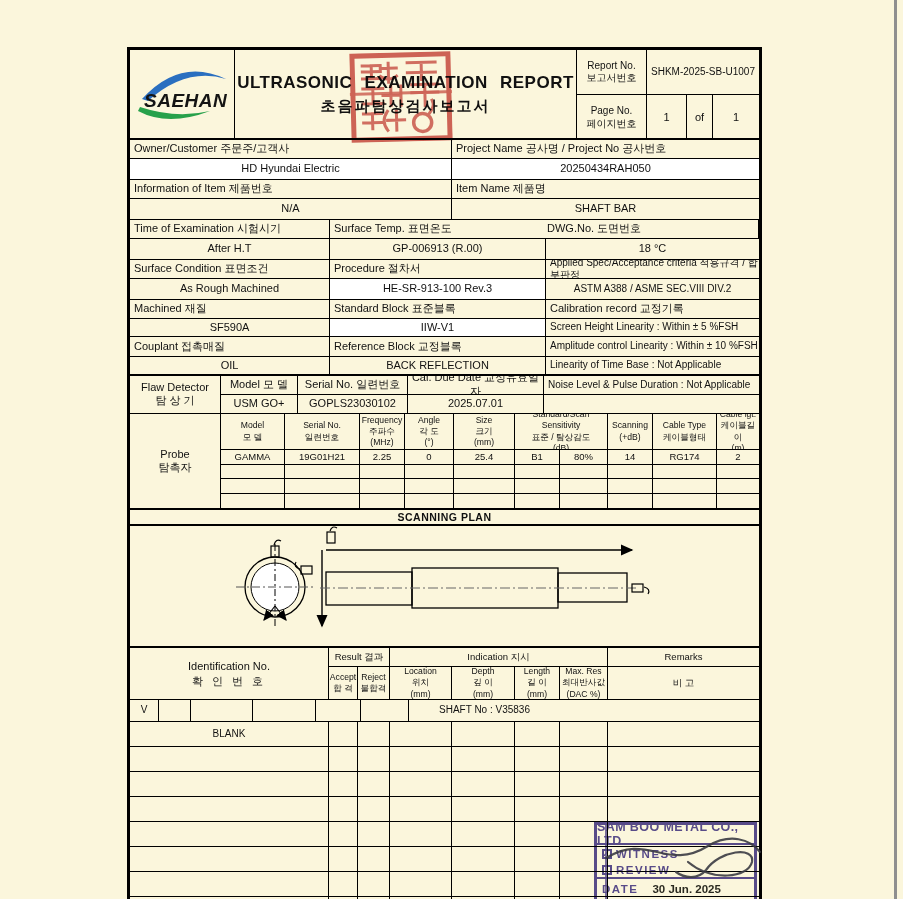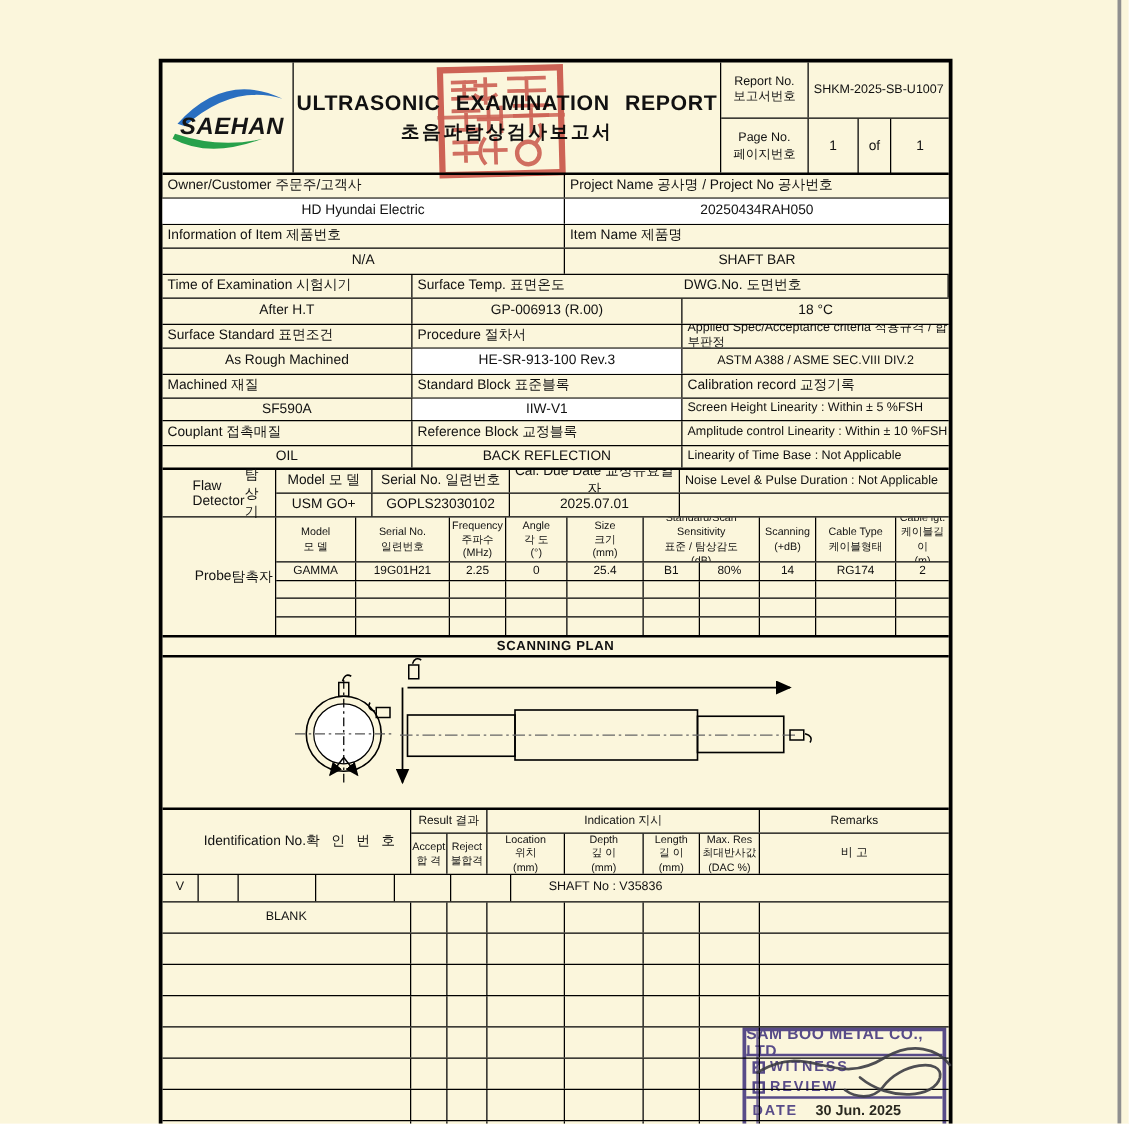--- a/index.html
+++ b/index.html
@@ -14,22 +14,22 @@
   .c.last{border-right:none;}
   .lab{align-items:flex-start;text-align:left;padding-left:4px;}
   .white{background:#fff;}
   .f10{font-size:10px;}
   .f9{font-size:8.6px;line-height:1.3;}
   .f95{font-size:9.5px;line-height:1.3;}
   .ttl-en{font-size:17px;font-weight:bold;letter-spacing:.5px;word-spacing:7px;}
   .ttl-ko{font-size:15px;font-weight:bold;letter-spacing:2px;margin-top:4px;}
   .block{display:flex;border-bottom:1px solid #000;box-sizing:border-box;}
   .block.bb2{border-bottom-width:2px;}
-  .blab{box-sizing:border-box;border-right:1px solid #000;display:flex;
-        align-items:center;justify-content:center;font-size:11px;padding-left:24px;}
+  .blab{box-sizing:border-box;border-right:1px solid #000;display:flex;flex-direction:column;
+        align-items:center;justify-content:center;font-size:11px;}
   .bbody{flex:1;display:flex;flex-direction:column;}
   .bbody .row:last-child{border-bottom:none;}
   .scan-title{font-size:10.5px;font-weight:bold;letter-spacing:.5px;display:flex;align-items:center;justify-content:center;}
   
   .red-stamp{position:absolute;left:350px;top:52px;width:102px;height:90px;opacity:.78;
              mix-blend-mode:multiply;transform:rotate(-1.5deg);z-index:30;pointer-events:none;}
   
   .pstamp{position:absolute;left:594px;top:822px;width:163px;height:92px;border:3px solid #4b3f96;
           box-sizing:border-box;color:#4b3f96;z-index:30;mix-blend-mode:multiply;opacity:.92;}
   .pstamp .vline{position:absolute;left:8px;top:0;bottom:0;width:2px;background:#4b3f96;opacity:.8;}
@@ -105,21 +105,21 @@
       <div class="c lab last" style="width:213px">Surface Temp.  표면온도</div>
       <div class="c lab" style="width:216px">DWG.No. 도면번호</div>
     </div>
     <div class="row" style="height:21px">
       <div class="c" style="width:200px">After H.T</div>
       <div class="c" style="width:216px">GP-006913 (R.00)</div>
       <div class="c last" style="width:213px">18 °C</div>
     </div>
 
     <div class="row" style="height:19px">
-      <div class="c lab" style="width:200px">Surface Standard 표면조건</div>
+      <div class="c lab" style="width:200px">Surface Condition 표면조건</div>
       <div class="c lab" style="width:216px">Procedure 절차서</div>
       <div class="c lab f10 last" style="width:213px">Applied Spec/Acceptance criteria 적용규격 / 합부판정</div>
     </div>
     <div class="row" style="height:21px">
       <div class="c" style="width:200px">As Rough Machined</div>
       <div class="c white" style="width:216px">HE-SR-913-100 Rev.3</div>
       <div class="c f10 last" style="width:213px">ASTM A388 / ASME SEC.VIII DIV.2</div>
     </div>
 
     <div class="row" style="height:19px">

